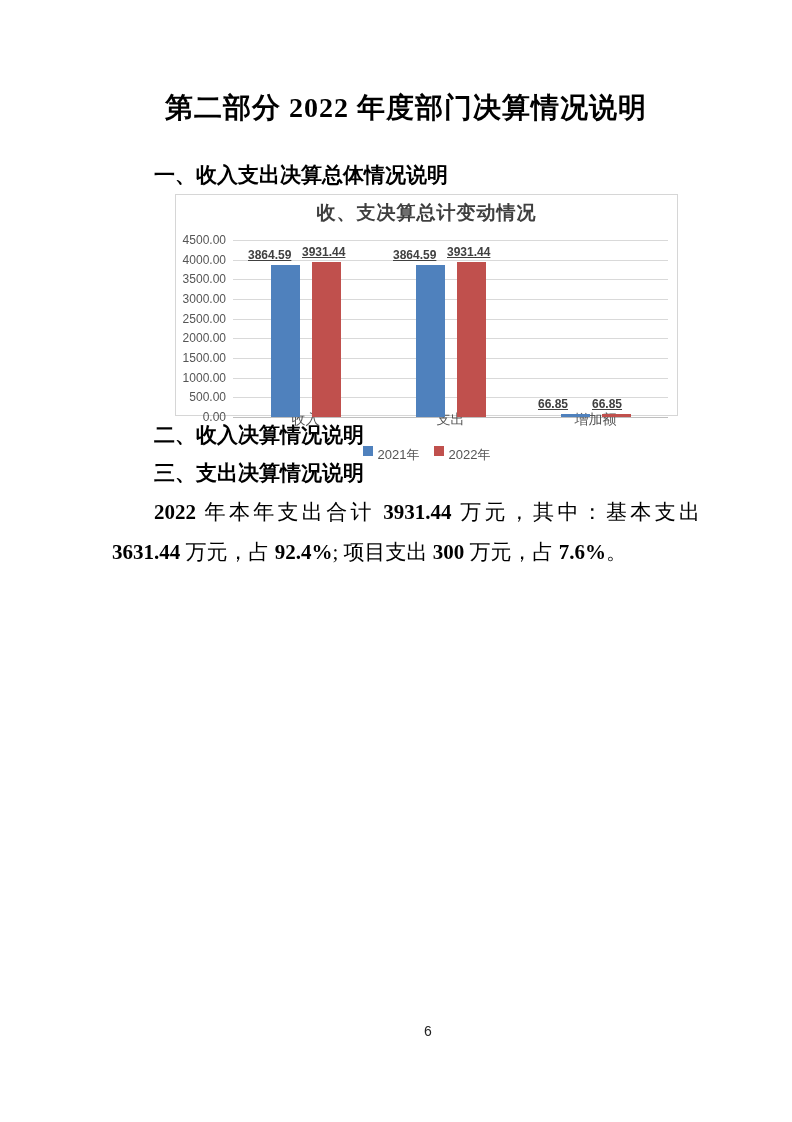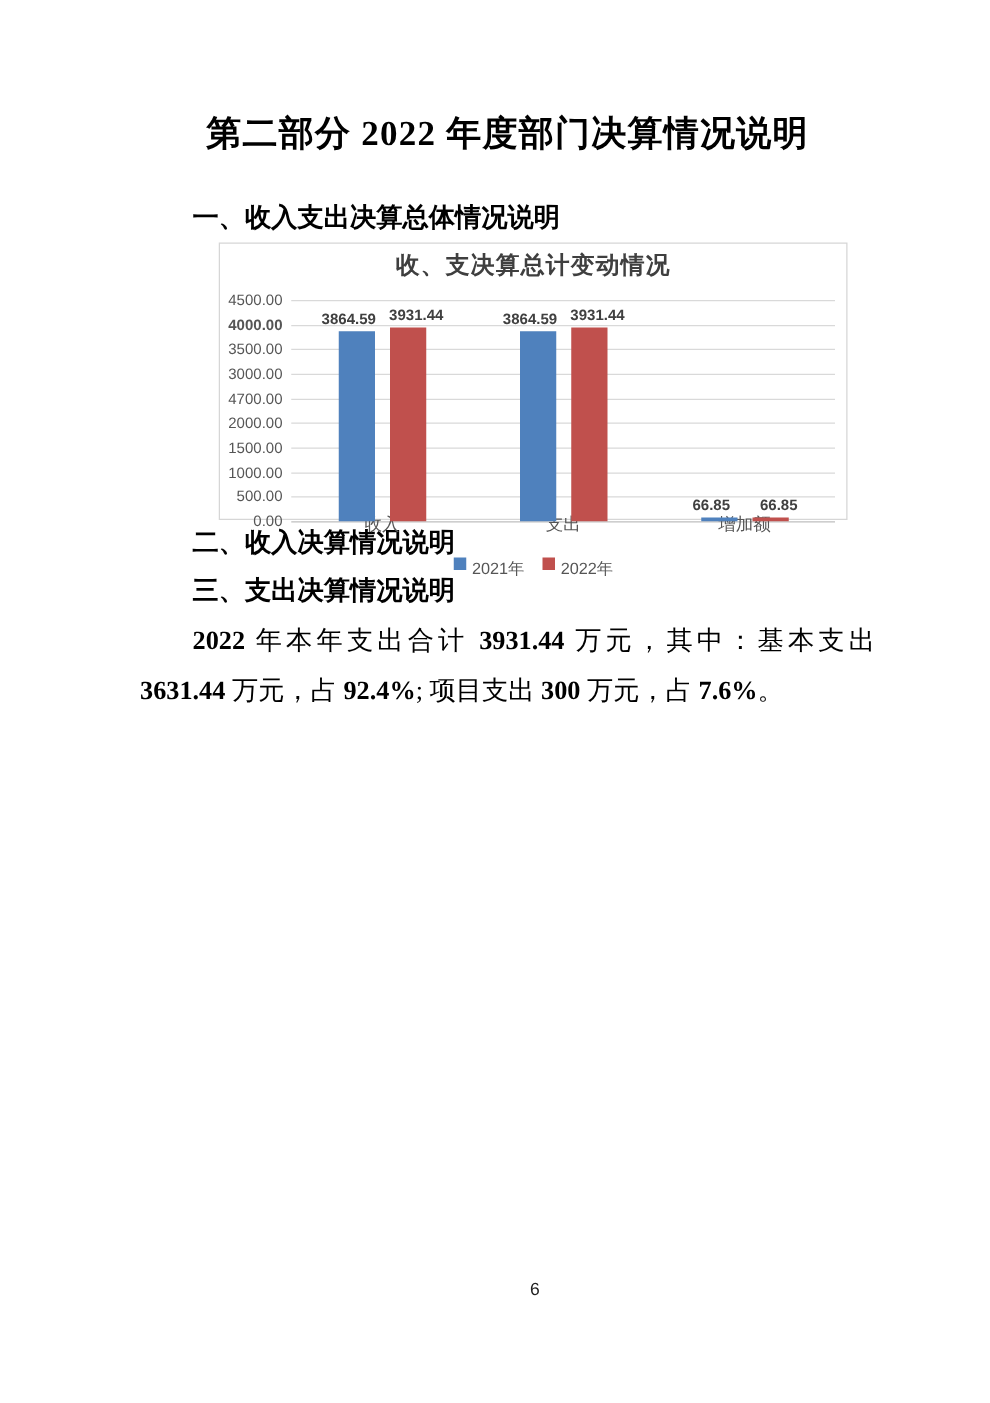--- a/index.html
+++ b/index.html
@@ -57,23 +57,24 @@
   }
   .gridline { position: absolute; left: 57px; width: 435px; height: 1px; background: #d9d9d9; }
   .gridline.zero { background: #bfbfbf; }
   .ytick {
     position: absolute; left: 0; width: 50px; height: 16px;
     text-align: right; font-size: 12px; line-height: 16px; color: #555555;
   }
   .bar { position: absolute; width: 29px; }
   .bar-label {
     position: absolute; width: 62px; height: 15px;
-    text-align: center; font-size: 12px; line-height: 15px;
+    text-align: left; font-size: 12px; line-height: 15px;
     font-weight: 600; color: #404040;
     white-space: nowrap;
+    text-decoration: underline;
   }
   .cat-label {
     position: absolute; top: 215px; height: 18px;
     text-align: center; font-size: 14px; line-height: 18px; color: #555555;
   }
   .legend {
     position: absolute; top: 251px; left: 0; right: 0;
     display: flex; justify-content: center; align-items: center;
   }
   .legend-item { display: flex; align-items: flex-start; margin: 0 7px; }
@@ -111,27 +112,27 @@
         <div class="ytick" style="top: 214px;">0.00</div>
         <div class="gridline" style="top: 202px;"></div>
         <div class="ytick" style="top: 194px;">500.00</div>
         <div class="gridline" style="top: 183px;"></div>
         <div class="ytick" style="top: 175px;">1000.00</div>
         <div class="gridline" style="top: 163px;"></div>
         <div class="ytick" style="top: 155px;">1500.00</div>
         <div class="gridline" style="top: 143px;"></div>
         <div class="ytick" style="top: 135px;">2000.00</div>
         <div class="gridline" style="top: 124px;"></div>
-        <div class="ytick" style="top: 116px;">4700.00</div>
+        <div class="ytick" style="top: 116px;">2500.00</div>
         <div class="gridline" style="top: 104px;"></div>
         <div class="ytick" style="top: 96px;">3000.00</div>
         <div class="gridline" style="top: 84px;"></div>
         <div class="ytick" style="top: 76px;">3500.00</div>
         <div class="gridline" style="top: 65px;"></div>
-        <div class="ytick" style="top: 57px; font-weight: bold;">4000.00</div>
+        <div class="ytick" style="top: 57px;">4000.00</div>
         <div class="gridline" style="top: 45px;"></div>
         <div class="ytick" style="top: 37px;">4500.00</div>
         <div class="cat-label" style="left: 57px; width: 145px;">收入</div>
         <div class="bar" style="left: 94.5px; top: 70px; height: 152px; background: rgb(79, 129, 189);"></div>
         <div class="bar-label" style="left: 72px; top: 53px;">3864.59</div>
         <div class="bar" style="left: 135.5px; top: 67px; height: 155px; background: rgb(192, 80, 77);"></div>
         <div class="bar-label" style="left: 126px; top: 50px;">3931.44</div>
         <div class="cat-label" style="left: 202px; width: 145px;">支出</div>
         <div class="bar" style="left: 239.5px; top: 70px; height: 152px; background: rgb(79, 129, 189);"></div>
         <div class="bar-label" style="left: 217px; top: 53px;">3864.59</div>

